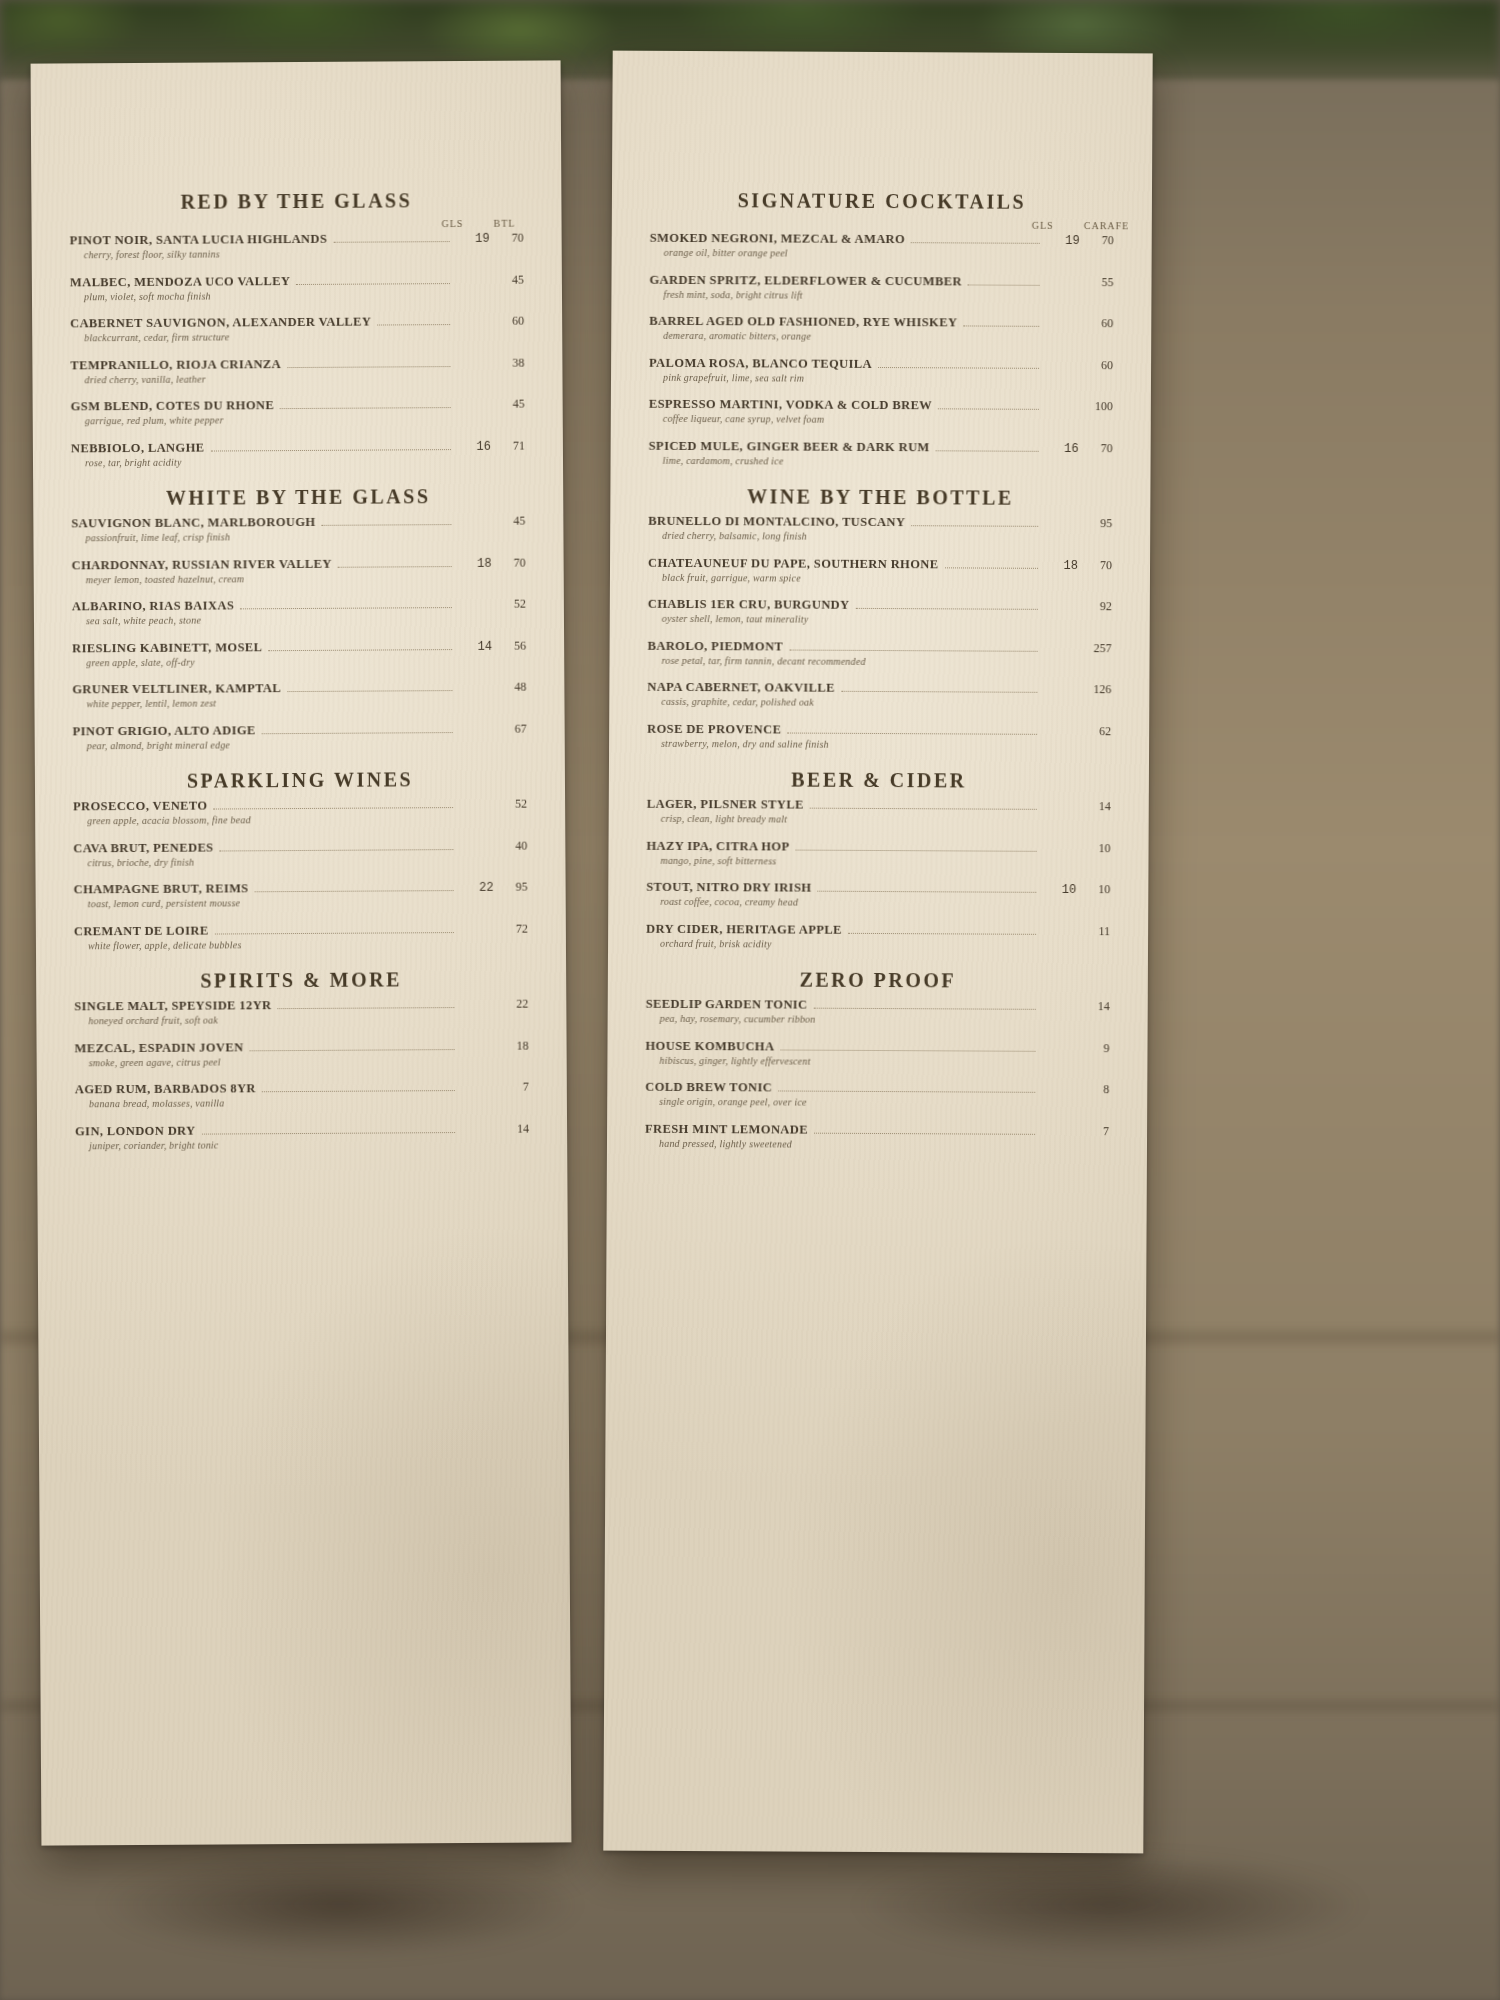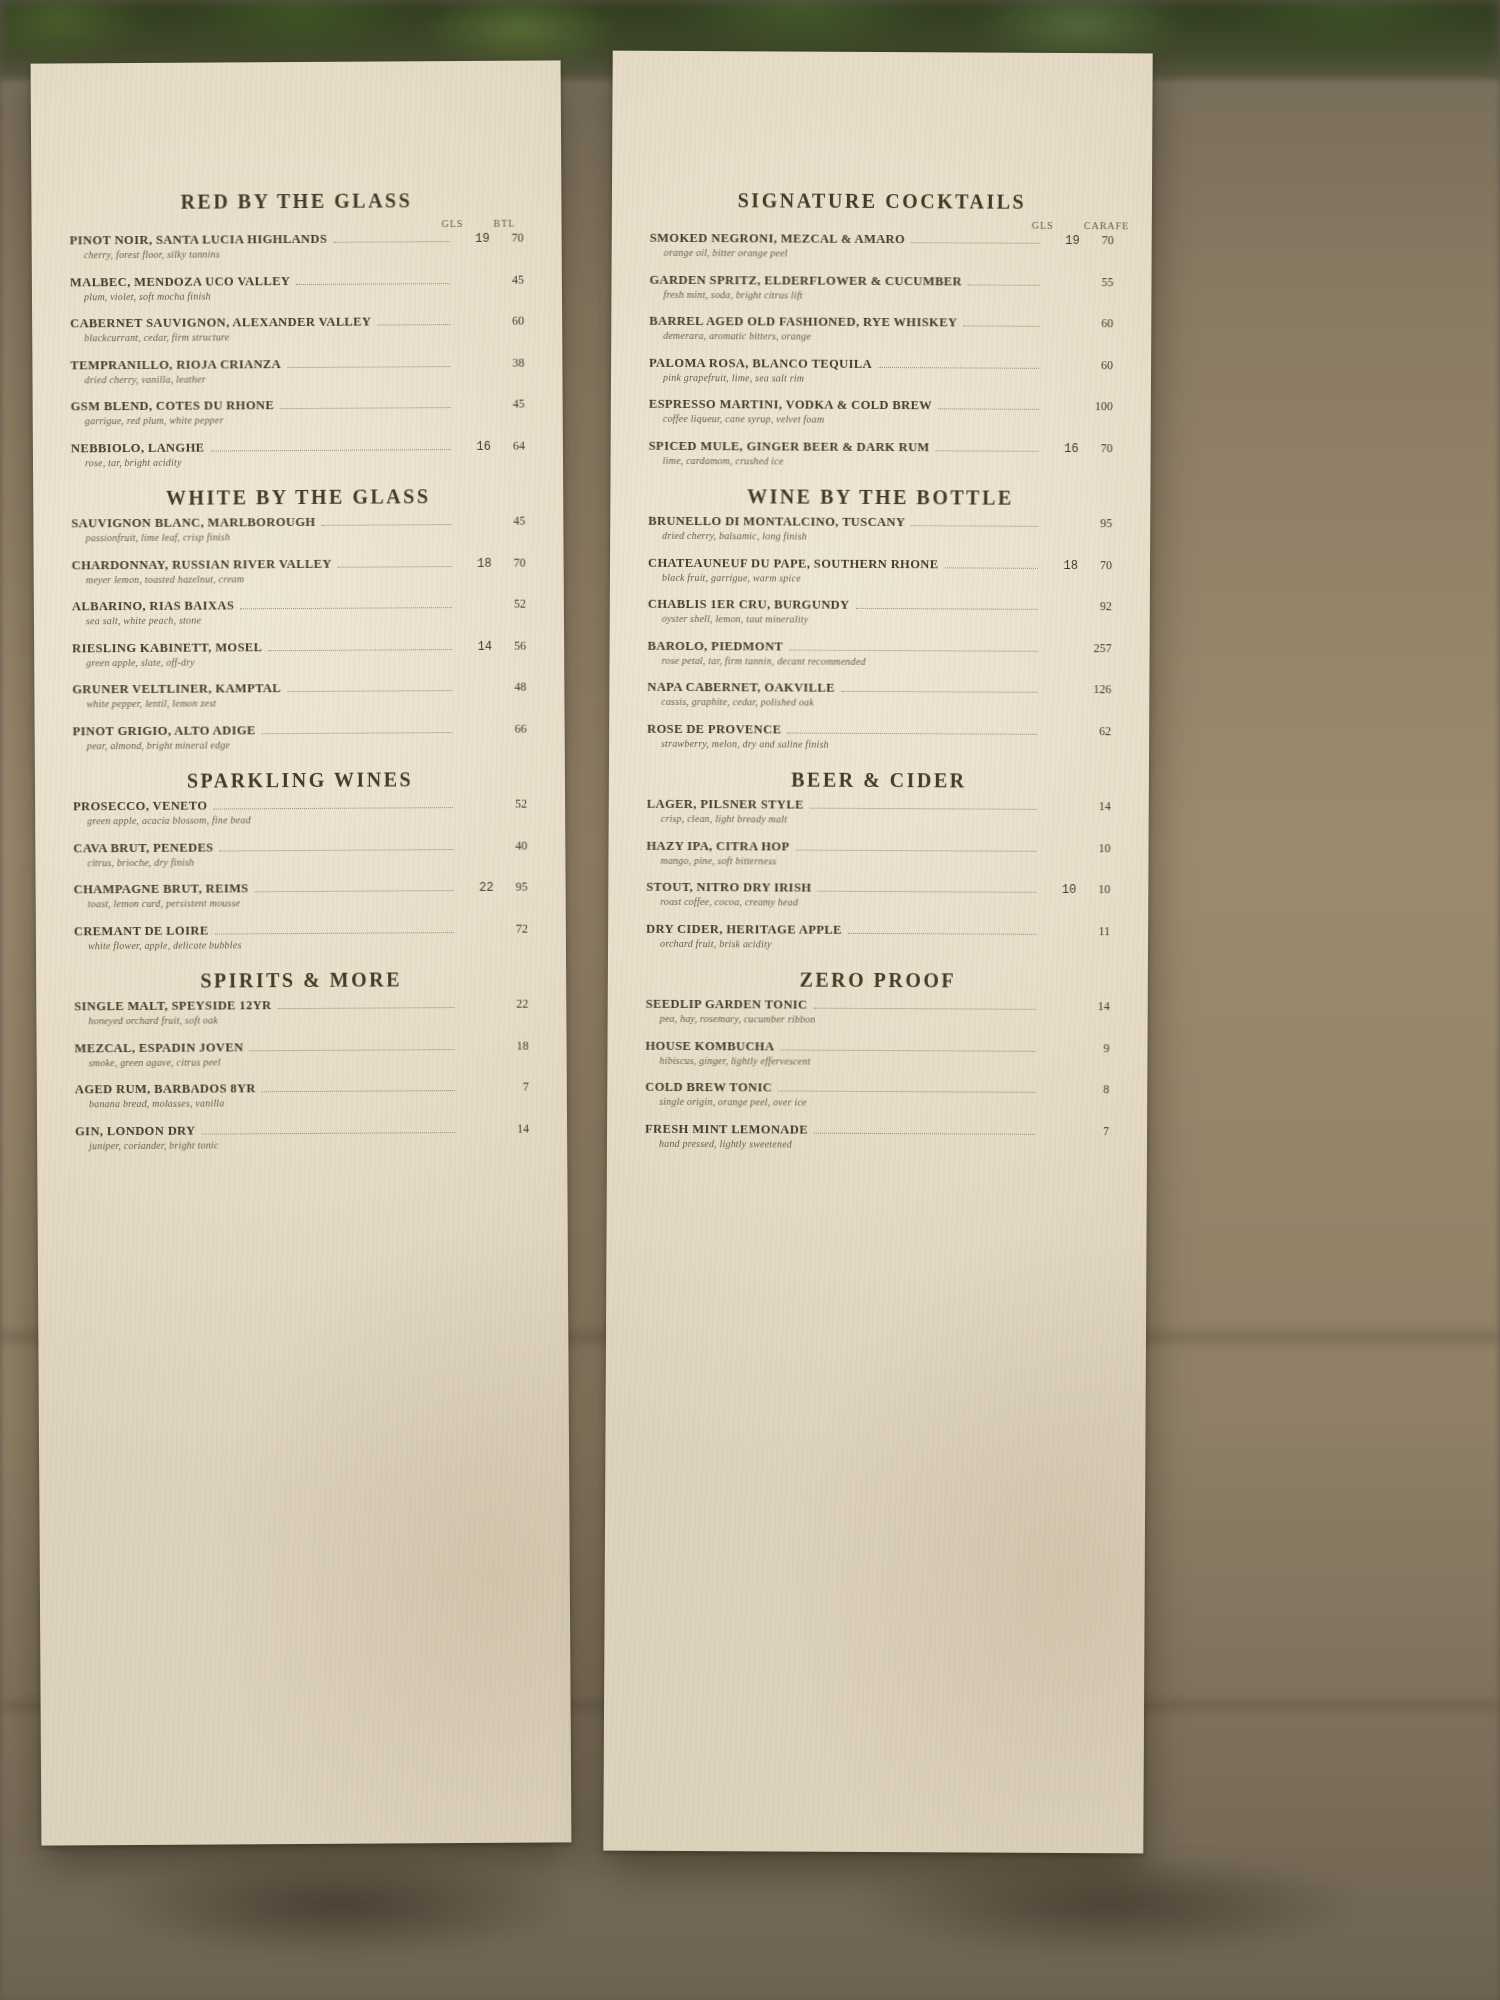--- a/index.html
+++ b/index.html
@@ -234,21 +234,21 @@
               <span class="price glass"></span>
               <span class="price">45</span>
             </div>
             <div class="item-desc">garrigue, red plum, white pepper</div>
           </li>
           <li class="item">
             <div class="item-line">
               <span class="item-name">NEBBIOLO, Langhe</span>
               <span class="dots"></span>
               <span class="price glass">16</span>
-              <span class="price">64</span>
+              <span class="price">71</span>
             </div>
             <div class="item-desc">rose, tar, bright acidity</div>
           </li>
         </ul>
       </div>
 
       <div class="section">
         <div class="section-title-wrap">
           <h2 class="section-title">WHITE BY THE GLASS</h2>
         </div>
@@ -296,21 +296,21 @@
               <span class="price glass"></span>
               <span class="price">48</span>
             </div>
             <div class="item-desc">white pepper, lentil, lemon zest</div>
           </li>
           <li class="item">
             <div class="item-line">
               <span class="item-name">PINOT GRIGIO, Alto Adige</span>
               <span class="dots"></span>
               <span class="price glass"></span>
-              <span class="price">66</span>
+              <span class="price">67</span>
             </div>
             <div class="item-desc">pear, almond, bright mineral edge</div>
           </li>
         </ul>
       </div>
 
       <div class="section">
         <div class="section-title-wrap">
           <h2 class="section-title">SPARKLING WINES</h2>
         </div>

